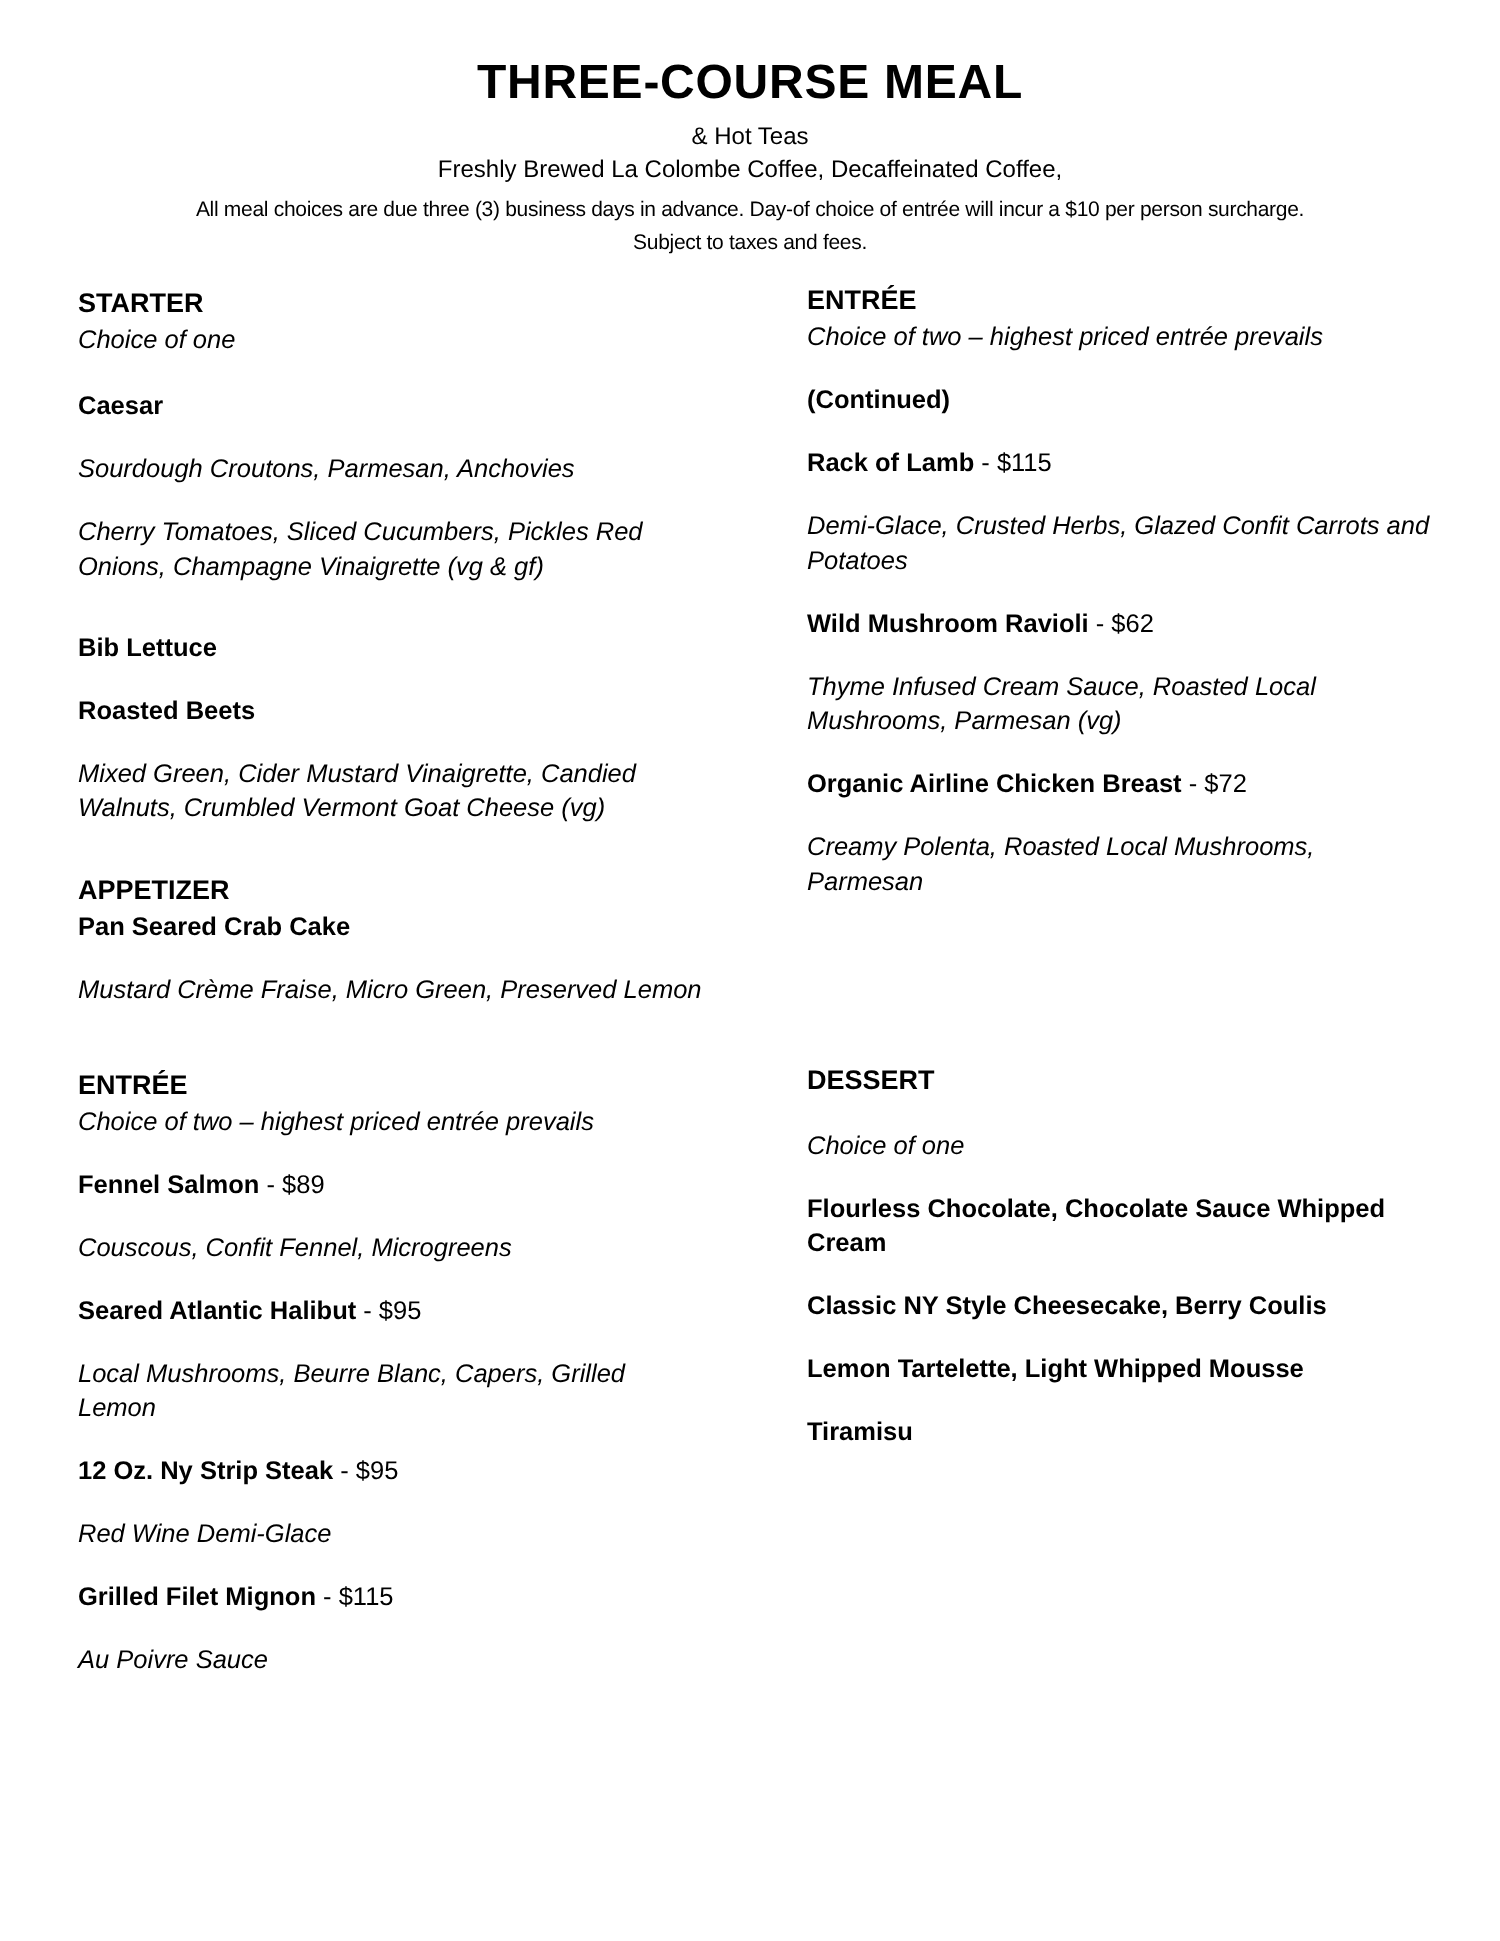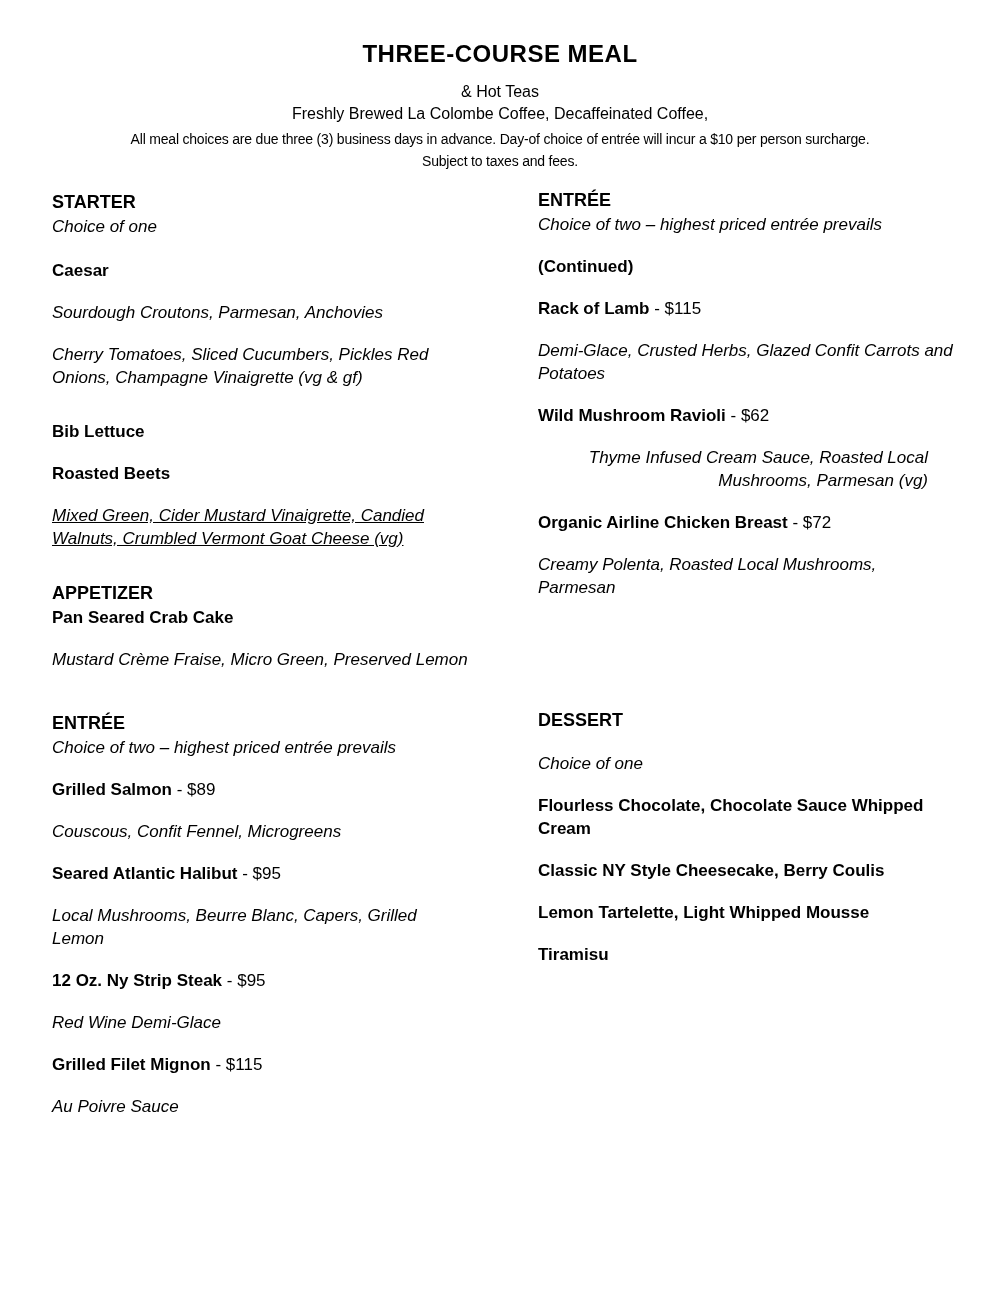--- a/index.html
+++ b/index.html
@@ -9,46 +9,46 @@
     width:1000px;
     height:1294px;
     margin:0 auto;
     background:#ffffff;
     color:#000000;
     font-family:"Liberation Sans","DejaVu Sans",sans-serif;
     overflow:hidden;
   }
   
   .header { text-align:center; padding-top:36px; }
-  .title  { font-size:24px; font-weight:bold; line-height:36px; letter-spacing:0.5px; margin-bottom:9px; }
+  .title  { font-size:32px; font-weight:bold; line-height:36px; letter-spacing:0.5px; margin-bottom:9px; }
   .sub    { font-size:16px; line-height:22px; }
   .notes  { margin-top:3px; }
   .note   { font-size:14px; line-height:22px; letter-spacing:-0.2px; }
   
   .col { position:absolute; width:452px; }
   .col-left  { left:52px;  top:190px; }
   .col-right { left:538px; top:188px; }
   
   .h2   { font-size:18px; font-weight:bold; line-height:25px; margin:0; }
   .line { font-size:17px; line-height:23px; margin:0 0 19px; }
   .ital { font-style:italic; }
   .bold { font-weight:bold; }
   .sub-note { margin-bottom:21px; }
   .mb-lg   { margin-bottom:31px; }
   .mb-xl   { margin-bottom:40px; }
   .mb-huge { margin-bottom:109px; }
   .price { font-weight:normal; }
   .end-period { font-weight:bold; font-style:normal; }
   
   .w-420 { max-width:420px; }
-  .w-430 { max-width:430px;text-decoration:underline; }
+  .w-430 { max-width:430px; }
   .w-450 { max-width:450px; }
   .w-400 { max-width:400px; }
   .w-445 { max-width:445px; }
-  .w-390 { max-width:390px;text-align:right; }
+  .w-390 { max-width:390px; }
   .w-380 { max-width:380px; }
 </style>
 </head>
 <body>
 
 <div class="page">
 
   <div class="header">
     <div class="title">THREE-COURSE MEAL</div>
     <div class="sub">&amp; Hot Teas</div>
@@ -74,21 +74,21 @@
     <p class="line ital mb-lg w-430">Mixed Green, Cider Mustard Vinaigrette, Candied Walnuts, Crumbled Vermont Goat Cheese (vg)</p>
 
     <p class="h2">APPETIZER</p>
 
     <p class="line bold">Pan Seared Crab Cake</p>
     <p class="line ital mb-xl">Mustard Crème Fraise, Micro Green, Preserved Lemon</p>
 
     <p class="h2">ENTRÉE</p>
     <p class="line ital">Choice of two – highest priced entrée prevails</p>
 
-    <p class="line"><span class="bold">Grilled Salmon</span><span class="price"> - $89</span></p>
+    <p class="line"><span class="bold">Fennel Salmon</span><span class="price"> - $89</span></p>
     <p class="line ital">Couscous, Confit Fennel, Microgreens</p>
 
     <p class="line"><span class="bold">Seared Atlantic Halibut</span><span class="price"> - $95</span></p>
     <p class="line ital w-400">Local Mushrooms, Beurre Blanc, Capers, Grilled Lemon</p>
 
     <p class="line"><span class="bold">12 Oz. Ny Strip Steak</span><span class="price"> - $95</span></p>
     <p class="line ital">Red Wine Demi-Glace</p>
 
     <p class="line"><span class="bold">Grilled Filet Mignon</span><span class="price"> - $115</span></p>
     <p class="line ital">Au Poivre Sauce</p>

